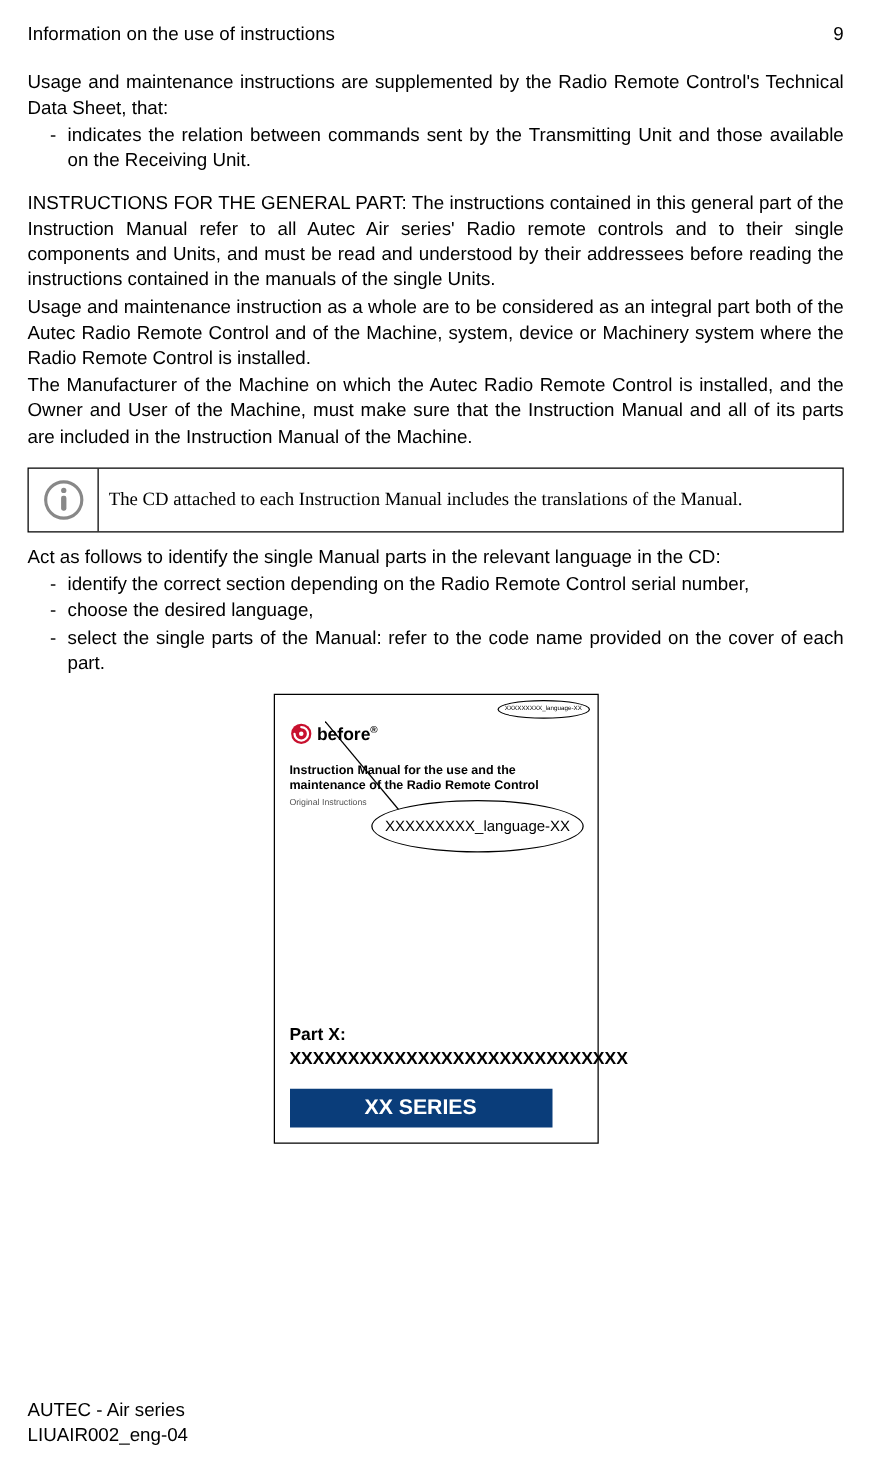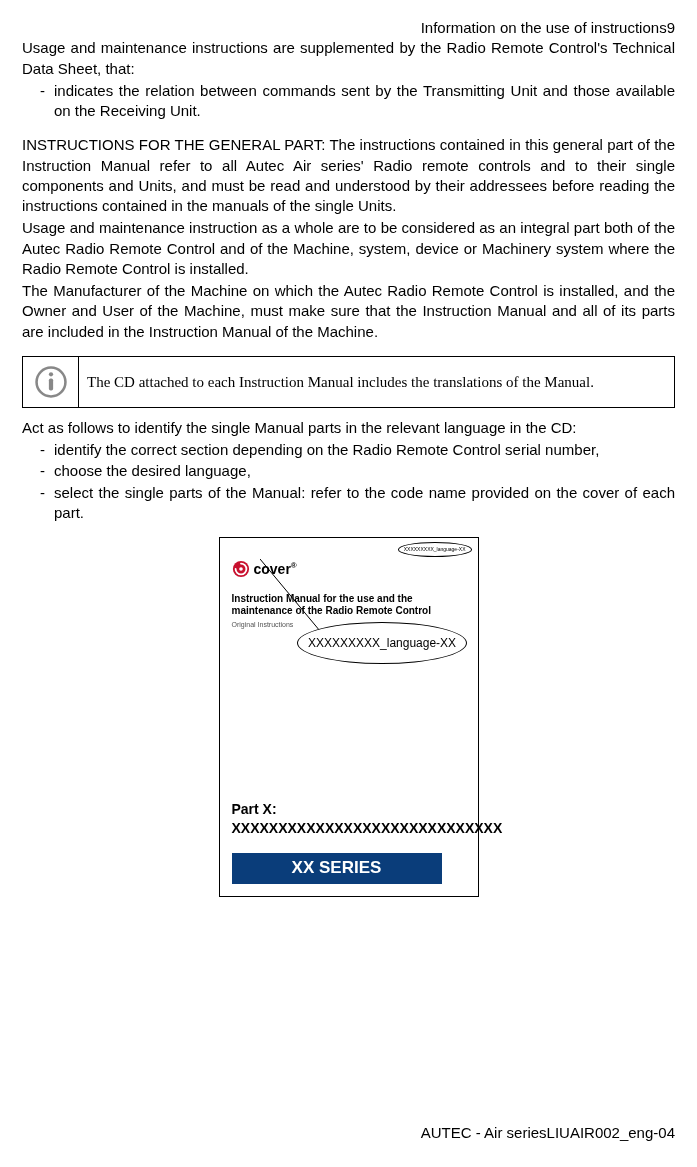--- a/index.html
+++ b/index.html
@@ -7,21 +7,21 @@
       width: 697px;
       height: 1167px;
       font-family: Arial, Helvetica, sans-serif;
       font-size: 15px;
       line-height: 1.35;
       color: #000;
       padding: 18px 22px;
       position: relative;
       background: #fff;
     }
-    .header-row { display: flex; justify-content: flex-end; }
+    .header-row { display: flex; justify-content: space-between; margin-bottom: 18px; }
     .para { text-align: justify; margin-bottom: 2px; }
     ul.dash { list-style: none; padding-left: 18px; margin-bottom: 14px; }
     ul.dash li { position: relative; text-align: justify; padding-left: 14px; margin-bottom: 1px; }
     ul.dash li::before { content: "-"; position: absolute; left: 0; }
     .gap { margin-bottom: 14px; }
     .info-table { display: flex; border: 1px solid #000; margin: 8px 0 10px 0; font-family: Liberation Serif, serif; }
     .info-icon-cell { width: 56px; display: flex; align-items: center; justify-content: center; border-right: 1px solid #000; padding: 8px; }
     .info-icon-cell svg { width: 34px; height: 34px; }
     .info-text-cell { flex: 1; display: flex; align-items: center; padding: 14px 8px; text-align: justify; }
     .cover-wrap { display: flex; justify-content: center; margin-top: 10px; position: relative; }
@@ -75,25 +75,26 @@
     .connector {
       position: absolute;
       top: 22px;
       left: 238px;
       width: 70px;
       height: 75px;
       pointer-events: none;
     }
     .footer-row {
       position: absolute;
-      bottom: 24px;
+      bottom: 8px;
       left: 22px;
       right: 22px;
       display: flex;
       justify-content: flex-end;
+      flex-direction: column;
     }
   </style>
 </head>
 <body>
 
 <div class="header-row">
   <span>Information on the use of instructions</span>
   <span>9</span>
 </div>
 
@@ -126,21 +127,21 @@
 
 <div class="cover-wrap">
   <div class="cover">
     <div class="small-ellipse">XXXXXXXXX_language-XX</div>
     <div class="logo-row">
       <svg width="18" height="18" viewBox="0 0 20 20">
         <circle cx="10" cy="10" r="9" fill="#c8102e"></circle>
         <path d="M10 4 A6 6 0 1 1 4 10" fill="none" stroke="#fff" stroke-width="2" stroke-linecap="round"></path>
         <circle cx="10" cy="10" r="2" fill="#fff"></circle>
       </svg>
-      <span class="logo-text"><span>cover</span><span class="logo-reg">®</span></span>
+      <span class="logo-text"><span>before</span><span class="logo-reg">®</span></span>
     </div>
     <div class="cover-title">Instruction Manual for the use and the maintenance of the Radio Remote Control</div>
     <div class="cover-sub">Original Instructions</div>
     <div class="part-line">Part X: XXXXXXXXXXXXXXXXXXXXXXXXXXXXX</div>
     <div class="series-band">XX SERIES</div>
   </div>
   <svg class="connector">
     <line x1="0" y1="0" x2="60" y2="72" stroke="#000" stroke-width="1"></line>
   </svg>
   <div class="big-ellipse">XXXXXXXXX_language-XX</div>

